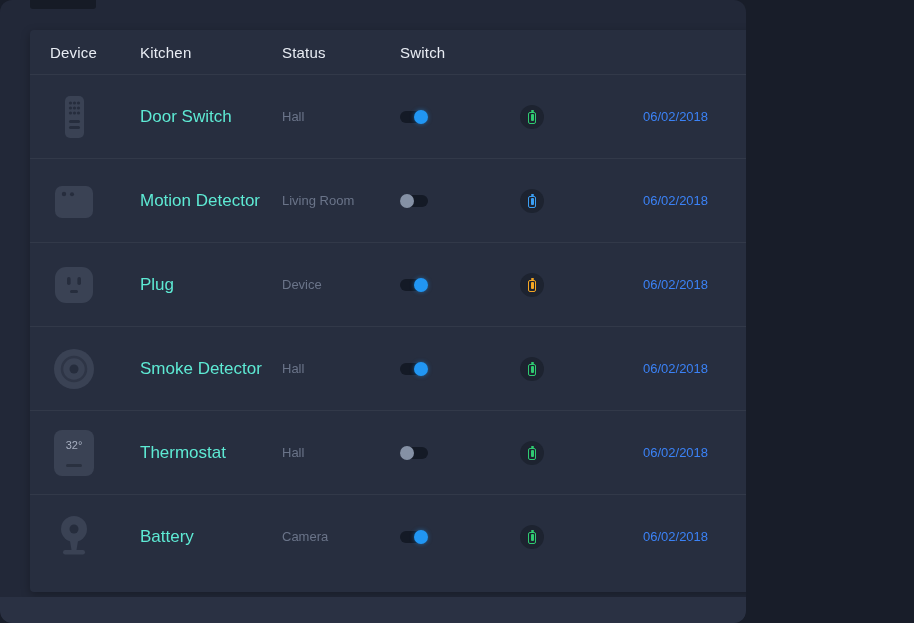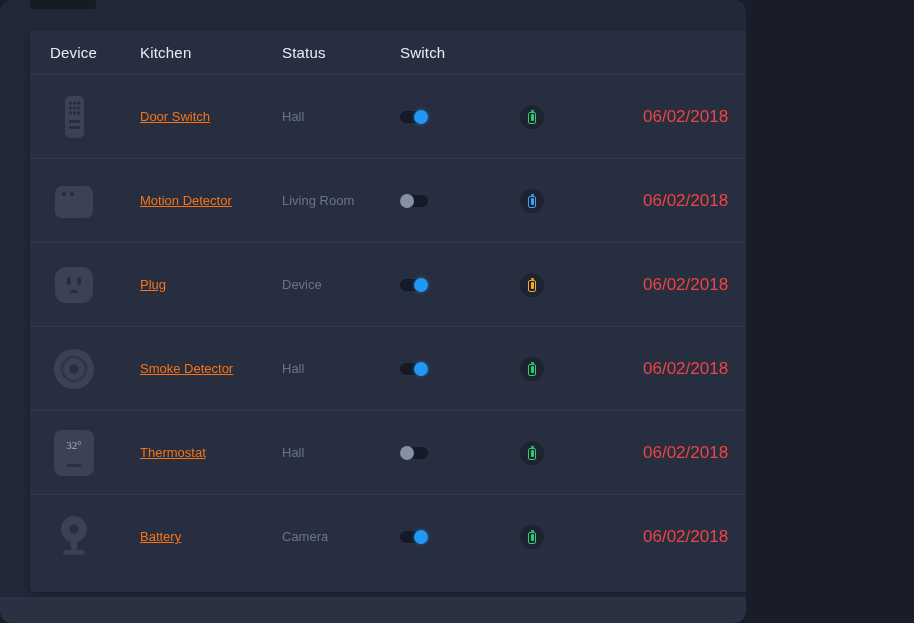--- a/index.html
+++ b/index.html
@@ -28,31 +28,31 @@
     grid-template-columns:90px 142px 118px 120px 123px 1fr 44px;
     align-items:center;
     padding:0 16px 0 20px;
   }
   .thead { height:44px; }
   .th {
     color:#e9edf4; font-size:15px; font-weight:500; letter-spacing:0.2px;
   }
   .row { height:84px; border-top:1px solid rgba(255,255,255,0.055); }
   .cell { display:flex; align-items:center; }
-  .name { color:#f97316; font-size:13px;text-decoration:underline; }
+  .name { color:#5eead4; font-size:17px; }
   .loc  { color:#68728534; }
   .loc, .date { color:#68descript; }
   .loc  { color:#6a7489; font-size:13px; }
-  .date { color:#ef4444; font-size:17px; }
+  .date { color:#3b82f6; font-size:13px; }
 
   
   .dev-icon { width:48px; height:48px; display:flex; align-items:center; justify-content:center; }
   .thermo {
     width:40px; height:46px; background:#3a4254; border-radius:8px;
-    position:relative; display:flex; justify-content:center;font-family:Liberation Serif, serif;
+    position:relative; display:flex; justify-content:center;
   }
   .thermo .reading {
     margin-top:9px; color:#a7afc0; font-size:11px; font-weight:500;
   }
   .thermo::after {
     content:""; position:absolute; bottom:9px; left:12px; width:16px; height:3px;
     background:#2a3140; border-radius:2px;
   }
 
   

